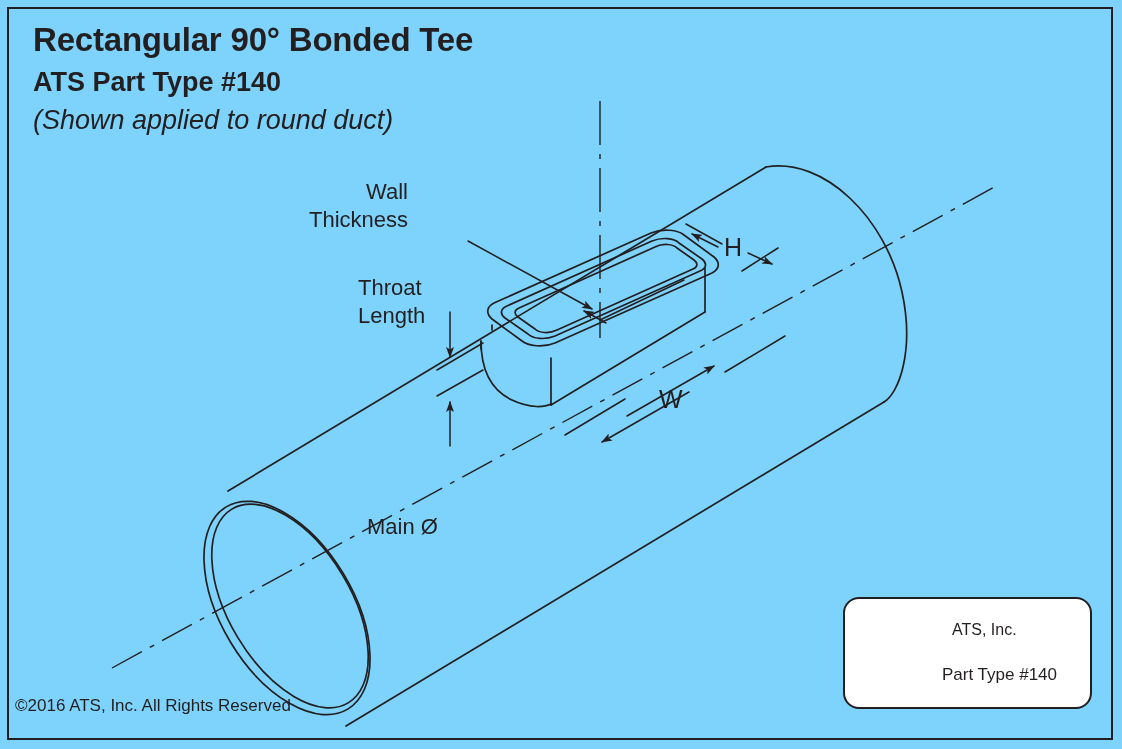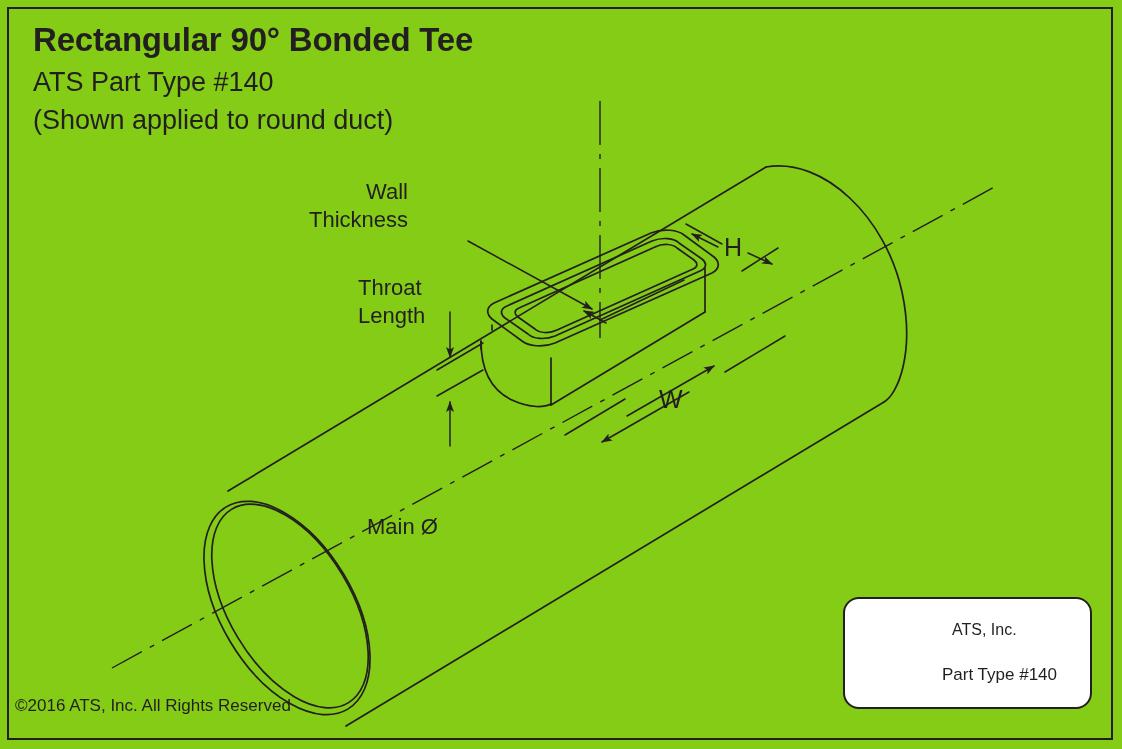--- a/index.html
+++ b/index.html
@@ -9,21 +9,21 @@
     background: #ffffff;
   }
   body {
     font-family: "Liberation Sans", sans-serif;
     color: #231f20;
   }
   #page {
     position: relative;
     width: 1122px;
     height: 749px;
-    background: #84cc16;
+    background: #7dd3fc;
     overflow: hidden;
   }
   #frame-border {
     position: absolute;
     left: 7px;
     top: 7px;
     width: 1106px;
     height: 733px;
     border: 2px solid #231f20;
     box-sizing: border-box;
@@ -40,33 +40,34 @@
     font-size: 33px;
     font-weight: bold;
     letter-spacing: -0.2px;
     line-height: 1.12;
     color: #231f20;
     margin: 0;
     white-space: nowrap;
   }
   #doc-subtitle {
     font-size: 27px;
-    font-weight: normal;
+    font-weight: bold;
     line-height: 1.3;
     color: #231f20;
     margin: 6px 0 0 0;
     white-space: nowrap;
   }
   #doc-note {
     font-size: 27px;
     font-weight: normal;
     line-height: 1.3;
     color: #231f20;
     margin: 3px 0 0 0;
     white-space: nowrap;
+    font-style: italic;
   }
   
   #drawing {
     position: absolute;
     left: 0;
     top: 0;
     width: 1122px;
     height: 749px;
   }
   

